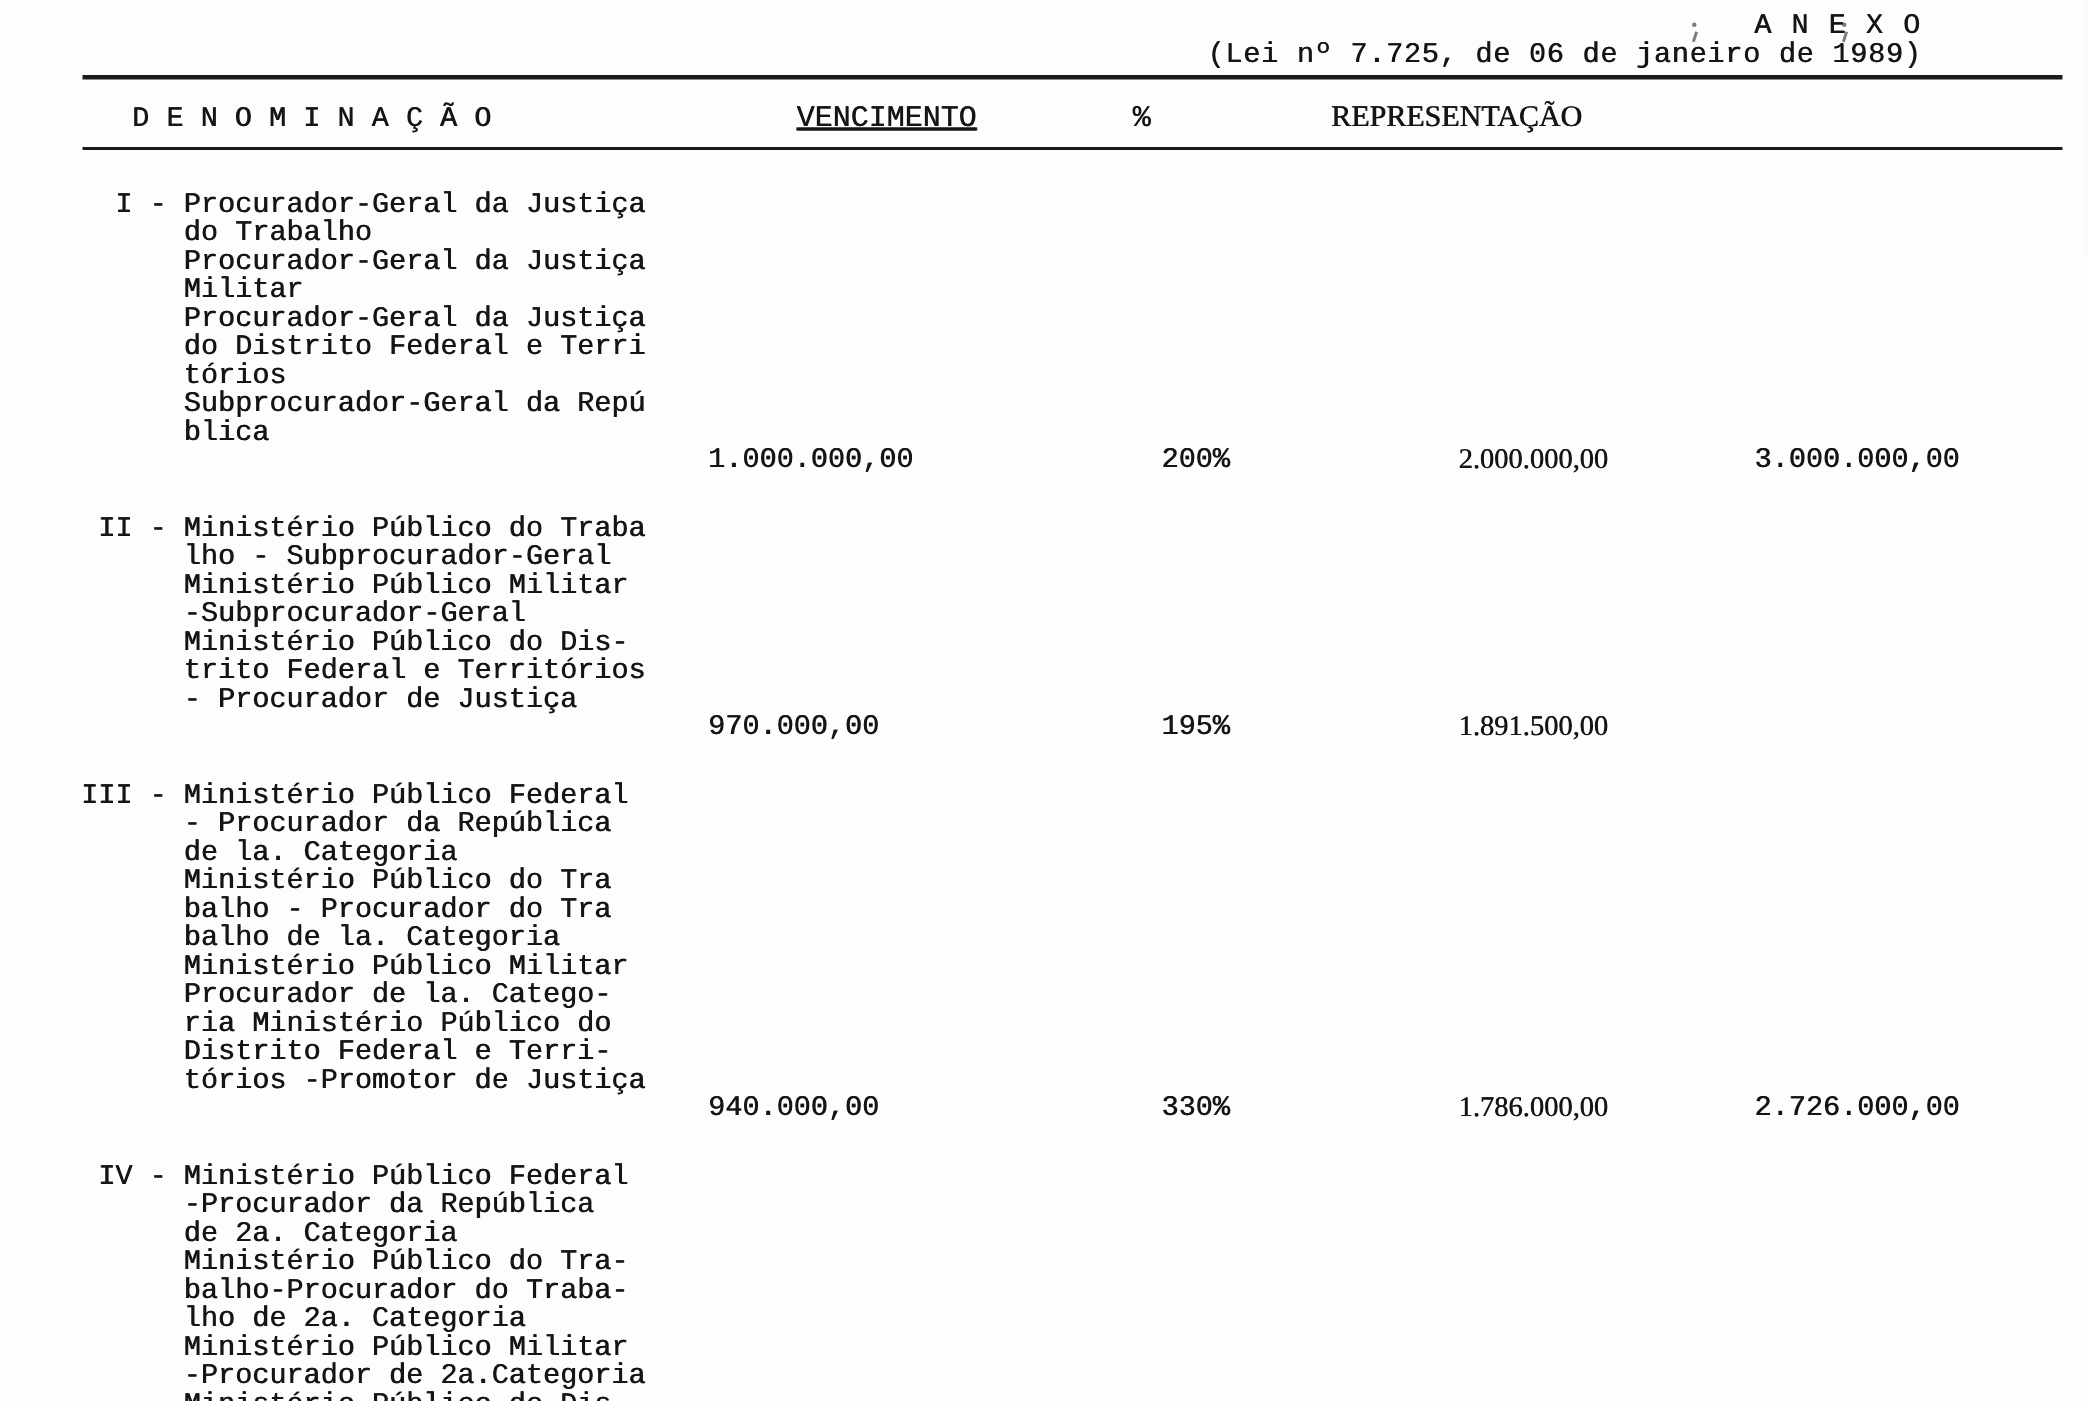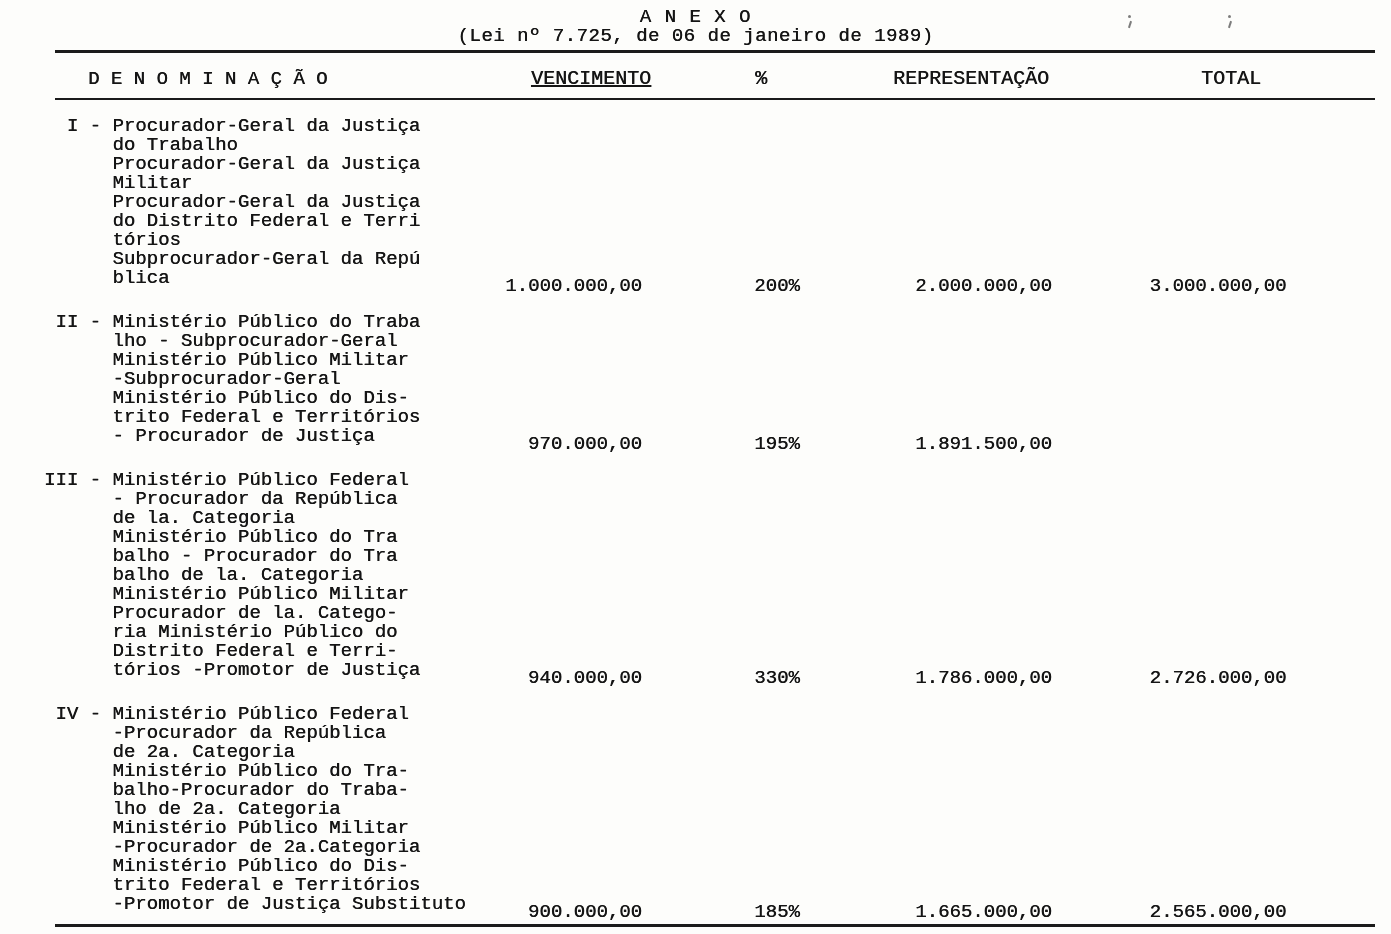--- a/index.html
+++ b/index.html
@@ -14,45 +14,45 @@
     color: #151515;
     font-family: "Liberation Mono", "DejaVu Sans Mono", monospace;
     font-size: 19px;
     line-height: 19px;
     position: relative;
     overflow: hidden;
     padding-top: 8px;
     text-shadow: 0.4px 0 0 currentColor;
   }
 
-  .titles { text-align: center; }
+  .titles { text-align: right; padding-right: 110px; }
   .doc-title { letter-spacing: 1px; }
   .doc-subtitle { letter-spacing: 0.5px; }
 
   .rule { background: #1b1b1b; margin-left: 55px; width: 1320px; }
   .rule-top { height: 3px; margin-top: 4px; }
   .rule-header { height: 2px; }
   .rule-bottom { height: 3px; margin-top: 2px; }
 
   .row { display: flex; align-items: flex-end; padding-left: 36px; }
   .header-row { padding-top: 16px; padding-bottom: 9px; align-items: baseline; font-size: 20px; }
 
   .col-denom { width: 400px; flex: 0 0 400px; }
-  .col-venc  { width: 230px; flex: 0 0 230px; text-align: right; padding-right: 40px; }
+  .col-venc  { width: 230px; flex: 0 0 230px; text-align: left; padding-right: 40px; }
   .col-pct   { width: 190px; flex: 0 0 190px; text-align: center; }
-  .col-rep   { width: 230px; flex: 0 0 230px; text-align: right; padding-right: 50px; }
+  .col-rep   { width: 230px; flex: 0 0 230px; text-align: right; padding-right: 50px; font-family: Liberation Serif, serif; }
   .col-total { width: 290px; flex: 0 0 290px; text-align: center; padding-right: 58px; }
 
   .th-denom { padding-left: 52px; font-size: 19px; white-space: pre; }
   .th-venc  { text-align: center; padding-left: 80px; padding-right: 0; text-decoration: underline; }
   .th-rep   { text-align: center; padding-right: 0; }
   .th-total { text-align: center; padding-right: 0; }
 
   .body-row { margin-top: 9px; }
-  .denom { margin: 8px; font: inherit; white-space: pre; overflow: visible; }
+  .denom { margin: 18px; font: inherit; white-space: pre; overflow: visible; }
 
   
   .artifact { position: absolute; top: 12px; opacity: 0.65; }
   .artifact-1 { left: 1128px; }
   .artifact-2 { left: 1228px; }
   .artifact .dot {
     display: block; width: 3px; height: 3px; background: #3a3a3a;
     border-radius: 50%; margin: 3px 0;
   }
   .artifact .tick {
@@ -81,21 +81,20 @@
 
   <div class="rule rule-top"></div>
 
   <div class="table">
 
     <div class="row header-row">
       <div class="col-denom th-denom">D E N O M I N A Ç Ã O</div>
       <div class="col-venc th-venc">VENCIMENTO</div>
       <div class="col-pct th-pct">%</div>
       <div class="col-rep th-rep">REPRESENTAÇÃO</div>
-      <div class="col-total th-total">TOTAL</div>
     </div>
 
     <div class="rule rule-header"></div>
 
     <div class="tbody">
 
       <div class="row body-row">
         <pre class="col-denom denom">  I - Procurador-Geral da Justiça
       do Trabalho
       Procurador-Geral da Justiça

